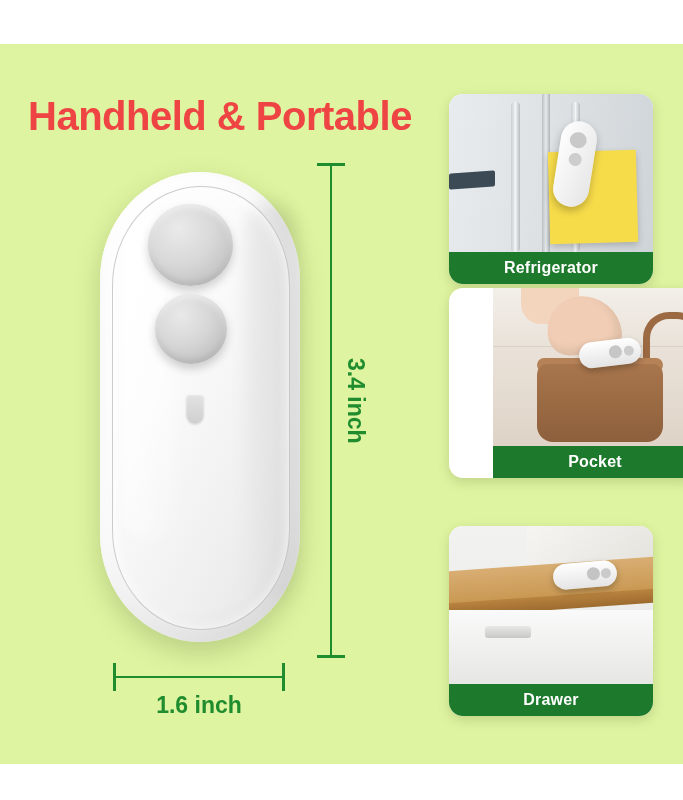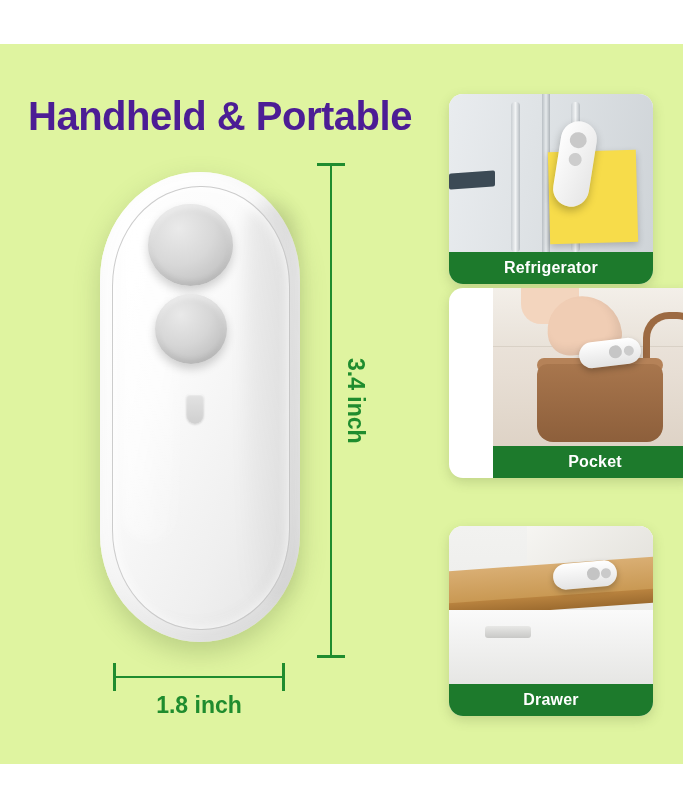--- a/index.html
+++ b/index.html
@@ -32,21 +32,21 @@
     background: #dff4a0;
   }
 
   
   .headline {
     position: absolute;
     left: 28px;
     top: 94px;
     font-size: 40px;
     font-weight: bold;
-    color: #4c1d95;
+    color: #ef4444;
     letter-spacing: -0.5px;
     white-space: nowrap;
   }
 
   
   .device-wrap {
     position: absolute;
     left: 100px;
     top: 172px;
     width: 200px;
@@ -395,21 +395,21 @@
       <div class="device-seam"></div>
       <div class="btn-big"></div>
       <div class="btn-small"></div>
       <div class="logo-mark"></div>
     </div>
   </div>
 
   <div class="dim-v"></div>
   <div class="dim-v-label">3.4 inch</div>
   <div class="dim-h"></div>
-  <div class="dim-h-label">1.8 inch</div>
+  <div class="dim-h-label">1.6 inch</div>
 
   <div class="card" id="card-refrigerator">
     <div class="card-photo">
       <div class="fridge-bg"></div>
       <div class="fridge-vent"></div>
       <div class="fridge-handle"></div>
       <div class="fridge-doorline"></div>
       <div class="fridge-handle2"></div>
       <div class="sticky-note"></div>
       <div class="mini-device-v">

